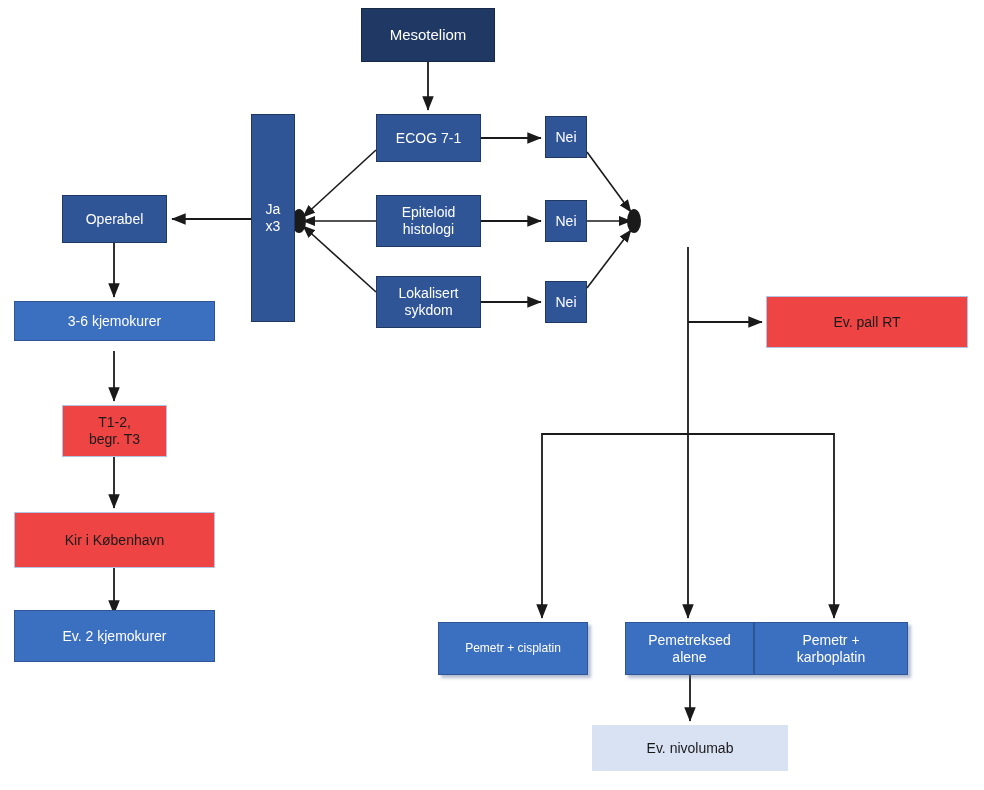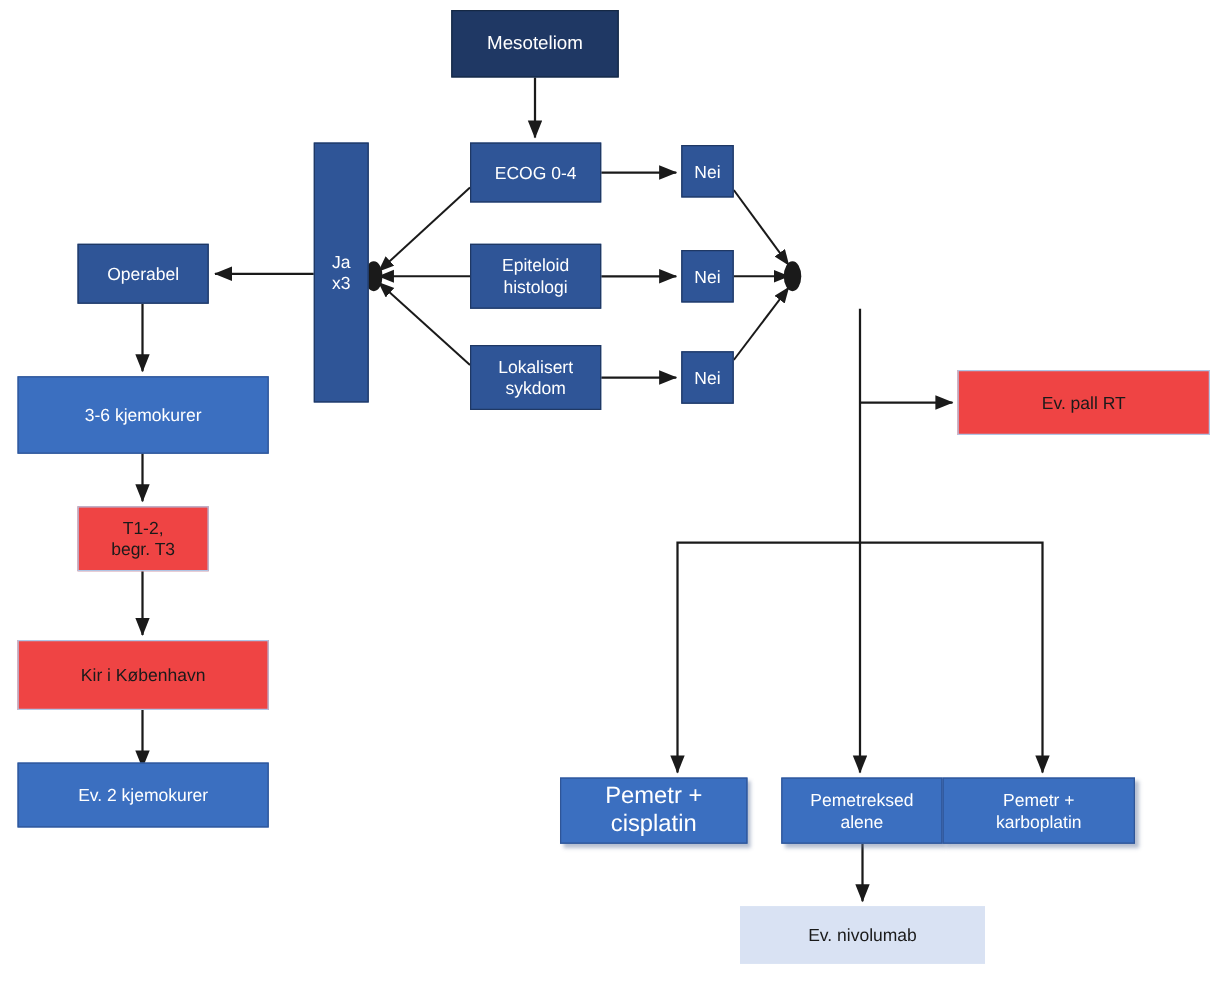--- a/index.html
+++ b/index.html
@@ -98,21 +98,21 @@
 
   <div class="node fill-navy" style="left:361px;top:8px;width:134px;height:54px;font-size:15px;">
     <span>Mesoteliom</span>
   </div>
 
   <div class="node fill-blue" style="left:251px;top:114px;width:44px;height:208px;font-size:14px;">
     <span>Ja<br>x3</span>
   </div>
 
   <div class="node fill-blue" style="left:376px;top:114px;width:105px;height:48px;font-size:14px;">
-    <span>ECOG 0-4</span>
+    <span>ECOG 7-1</span>
   </div>
 
   <div class="node fill-blue" style="left:376px;top:195px;width:105px;height:52px;font-size:14px;">
     <span>Epiteloid<br>histologi</span>
   </div>
 
   <div class="node fill-blue" style="left:376px;top:276px;width:105px;height:52px;font-size:14px;">
     <span>Lokalisert<br>sykdom</span>
   </div>
 
@@ -126,41 +126,41 @@
 
   <div class="node fill-blue" style="left:545px;top:281px;width:42px;height:42px;font-size:14px;">
     <span>Nei</span>
   </div>
 
 
   <div class="node fill-blue" style="left:62px;top:195px;width:105px;height:48px;font-size:14px;">
     <span>Operabel</span>
   </div>
 
-  <div class="node fill-blue2" style="left:14px;top:301px;width:201px;height:62px;font-size:14px;">
+  <div class="node fill-blue2" style="left:14px;top:301px;width:201px;height:40px;font-size:14px;">
     <span>3-6 kjemokurer</span>
   </div>
 
   <div class="node fill-light" style="left:62px;top:405px;width:105px;height:52px;font-size:14px;">
     <span>T1-2,<br>begr. T3</span>
   </div>
 
   <div class="node fill-light" style="left:14px;top:512px;width:201px;height:56px;font-size:14px;">
     <span>Kir i København</span>
   </div>
 
   <div class="node fill-blue2" style="left:14px;top:610px;width:201px;height:52px;font-size:14px;">
     <span>Ev. 2 kjemokurer</span>
   </div>
 
   <div class="node fill-light" style="left:766px;top:296px;width:202px;height:52px;font-size:14px;">
     <span>Ev. pall RT</span>
   </div>
 
-  <div class="node fill-blue2 shadow-bar" style="left:448px;top:622px;width:150px;height:53px;font-size:19px;">
+  <div class="node fill-blue2 shadow-bar" style="left:438px;top:622px;width:150px;height:53px;font-size:12px;">
     <span>Pemetr + cisplatin</span>
   </div>
 
   <div class="node fill-blue2 shadow-bar" style="left:625px;top:622px;width:129px;height:53px;font-size:14px;">
     <span>Pemetreksed<br>alene</span>
   </div>
 
   <div class="node fill-blue2 shadow-bar" style="left:754px;top:622px;width:154px;height:53px;font-size:14px;">
     <span>Pemetr +<br>karboplatin</span>
   </div>

